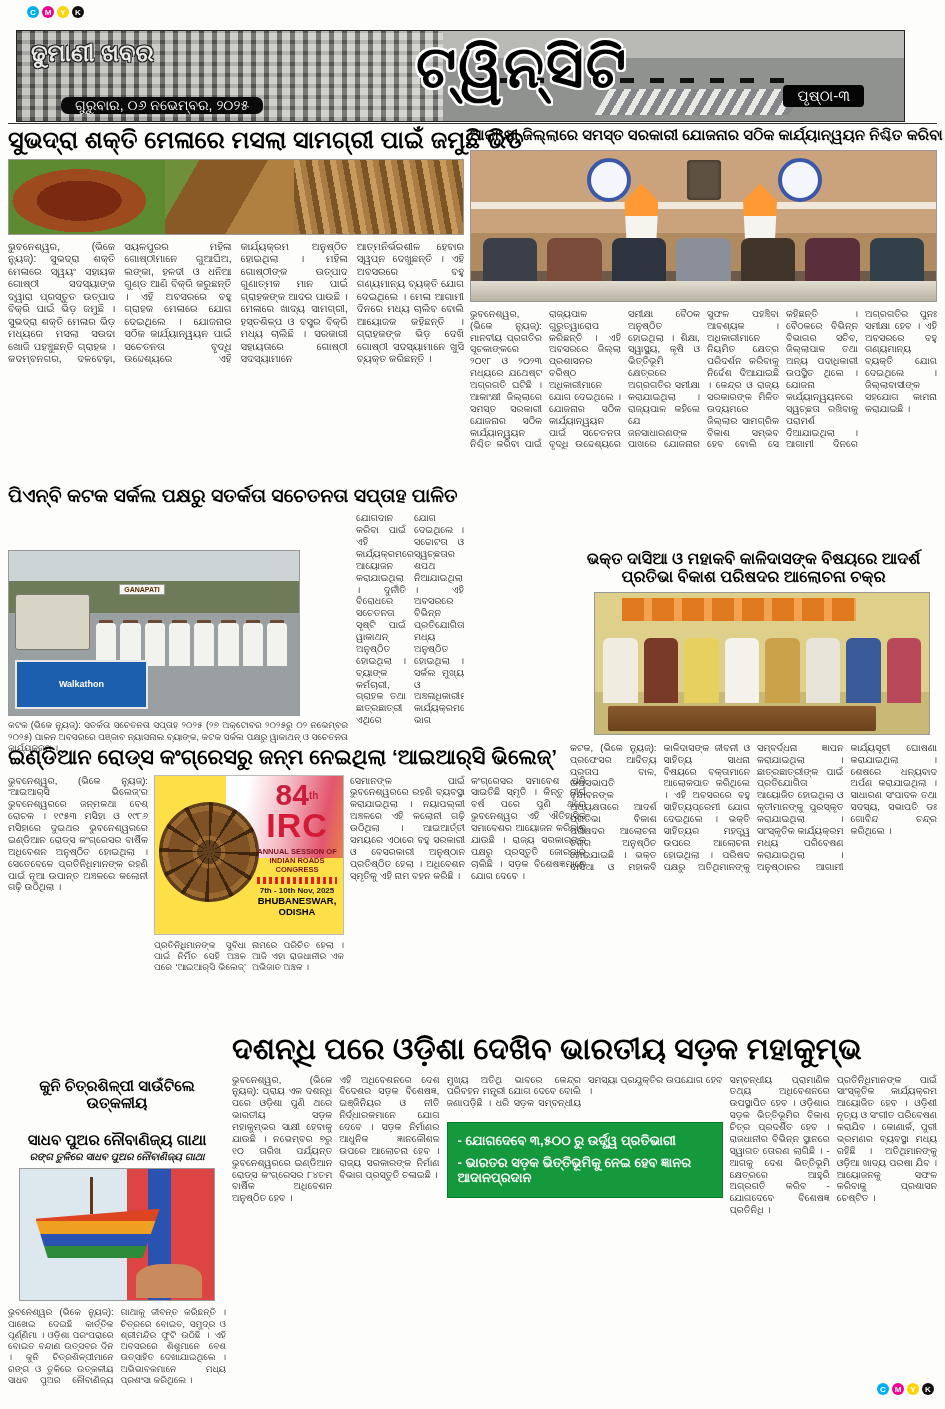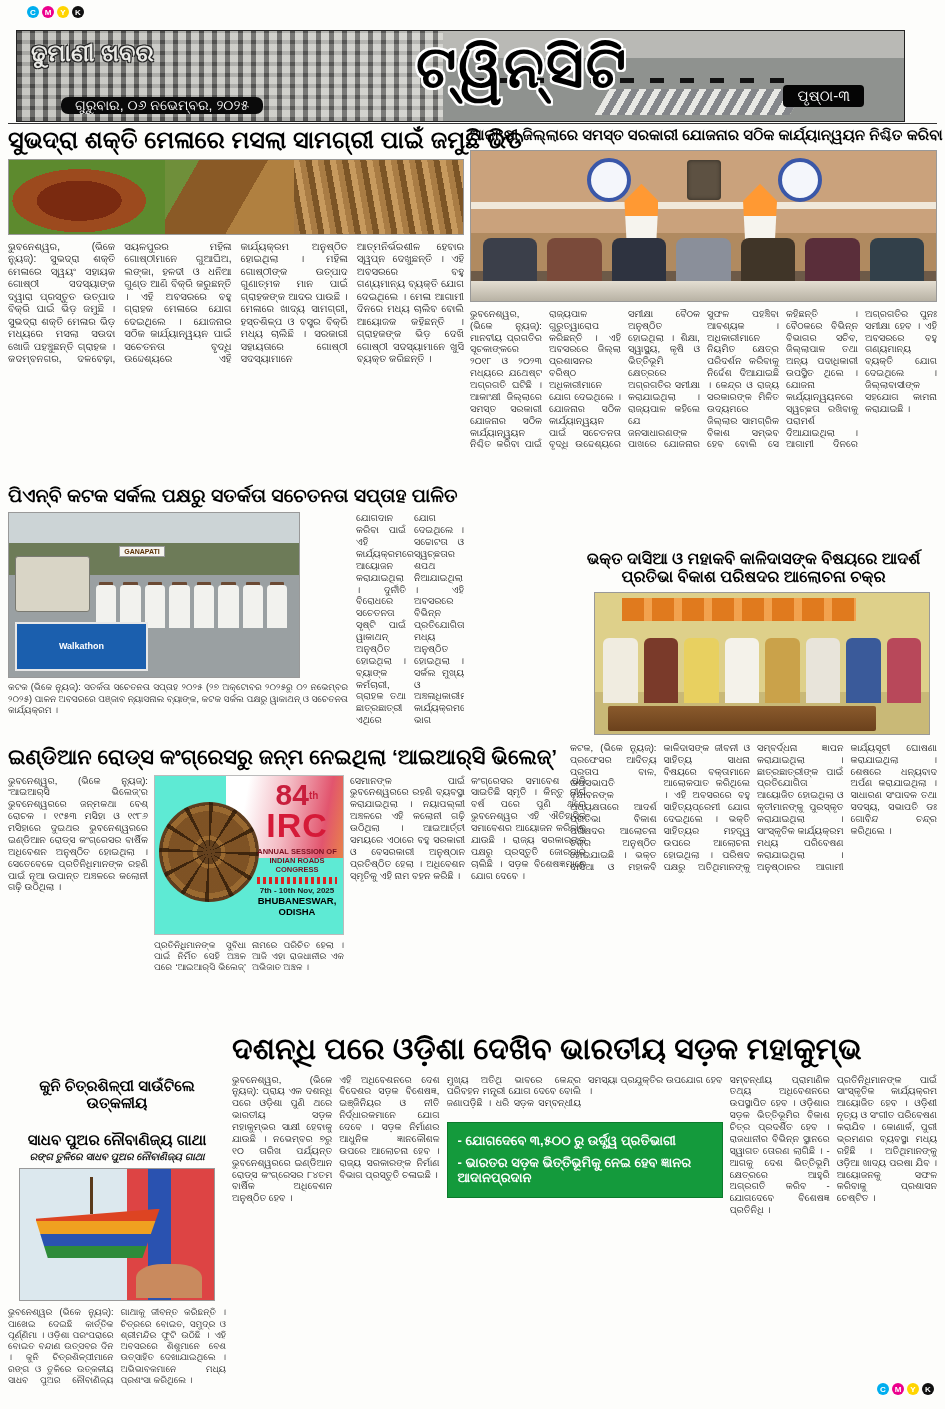--- a/index.html
+++ b/index.html
@@ -66,21 +66,21 @@
   .flag-l { left:33%; } .flag-r { left:58.5%; }
   .people-row { position:absolute; left:0; bottom:12%; width:100%; height:30%; display:flex; gap:10px; padding:0 12px; }
   .people-row i { flex:1; border-radius:8px 8px 0 0; }
   .table-strip { position:absolute; left:0; bottom:0; width:100%; height:13%;
                  background:linear-gradient(180deg,#e4ded2,#b8b2a4); }
   .art-gov .body-txt { margin-top:6px; height:228px; column-count:6; column-gap:7px; font-size:9.5px; }
   
   .art-pnb { left:8px; top:485px; width:456px; }
   .art-pnb .hl { font-size:19px; white-space:nowrap; }
   .pnb-row { display:flex; gap:8px; margin-top:6px; }
-  .pnb-left { width:340px; }
+  .pnb-left { width:340px;margin-top:38px; }
   .walk-photo { position:relative; width:292px; height:166px; border:1px solid #999; overflow:hidden;
                 background:linear-gradient(180deg,#ccd4d6 0 18%, #6d7b58 18% 38%, #9aa0a2 38% 100%); }
   .bus { position:absolute; left:2%; top:26%; width:26%; height:34%; background:#d9d5c6; border:1px solid #7a7a72; border-radius:3px; }
   .ganapati { position:absolute; left:38%; top:20%; background:#f5f5f0; color:#5a3005; font-size:7px;
               font-weight:bold; padding:1px 4px; border:1px solid #999; }
   .walkers { position:absolute; left:30%; top:44%; width:66%; height:26%; display:flex; gap:4px; }
   .walkers i { flex:1; background:#f2f2ee; border-radius:4px 4px 0 0; box-shadow:0 -6px 0 -3px #6b4a33; }
   .walk-banner { position:absolute; left:2%; bottom:4%; width:46%; height:30%; background:#1b5fae;
                  color:#fff; font-size:9px; font-weight:bold; display:flex; align-items:center; justify-content:center;
                  border:2px solid #e8e8e8; text-align:center; }
@@ -97,21 +97,21 @@
   .prat-people i { flex:1; border-radius:6px 6px 0 0; }
   .bench { position:absolute; left:4%; bottom:2%; width:80%; height:18%; background:linear-gradient(180deg,#8a5a2c,#6b411c); border-radius:2px; }
   .art-prat .body-txt { margin-top:7px; height:280px; column-count:4; column-gap:7px; font-size:9.5px; }
   
   .art-irc { left:8px; top:745px; width:578px; }
   .art-irc .hl { font-size:21px; white-space:nowrap; }
   .irc-row { display:flex; gap:6px; margin-top:6px; }
   .irc-c1 { width:140px; height:268px; }
   .irc-mid { width:190px; }
   .irc-c3, .irc-c4 { width:115px; height:268px; }
-  .irc-box { position:relative; width:190px; height:160px; border:1px solid #bbb; background:#5eead4; overflow:hidden; }
+  .irc-box { position:relative; width:190px; height:160px; border:1px solid #bbb; background:#fde047; overflow:hidden; }
   .irc-head-bg { position:absolute; right:0; top:0; width:62%; height:52%;
                  background:linear-gradient(100deg,#ffffff 0 18%, #f3b9c2 50%, #e2556e 82%, #e8824a 100%); }
   .wheel { position:absolute; left:4px; top:26px; width:100px; height:100px; border-radius:50%;
            background:
              repeating-conic-gradient(rgba(52,30,10,.85) 0 5deg, rgba(150,100,50,.15) 5deg 30deg),
              radial-gradient(circle,#5a3a1a 0 17%, #9a6a30 17% 23%, #7a4f22 23% 58%, #9a6a30 58% 66%, #55361a 66% 100%); }
   .irc-txt { position:absolute; right:2px; top:4px; width:88px; text-align:center; }
   .irc-84 { font-size:30px; font-weight:bold; color:#c81e3c; line-height:1; display:inline; }
   .irc-th { font-size:10px; color:#c81e3c; vertical-align:super; font-weight:bold; }
   .irc-acr { font-size:34px; font-weight:bold; color:#d51a38; line-height:.9; letter-spacing:1px; }

